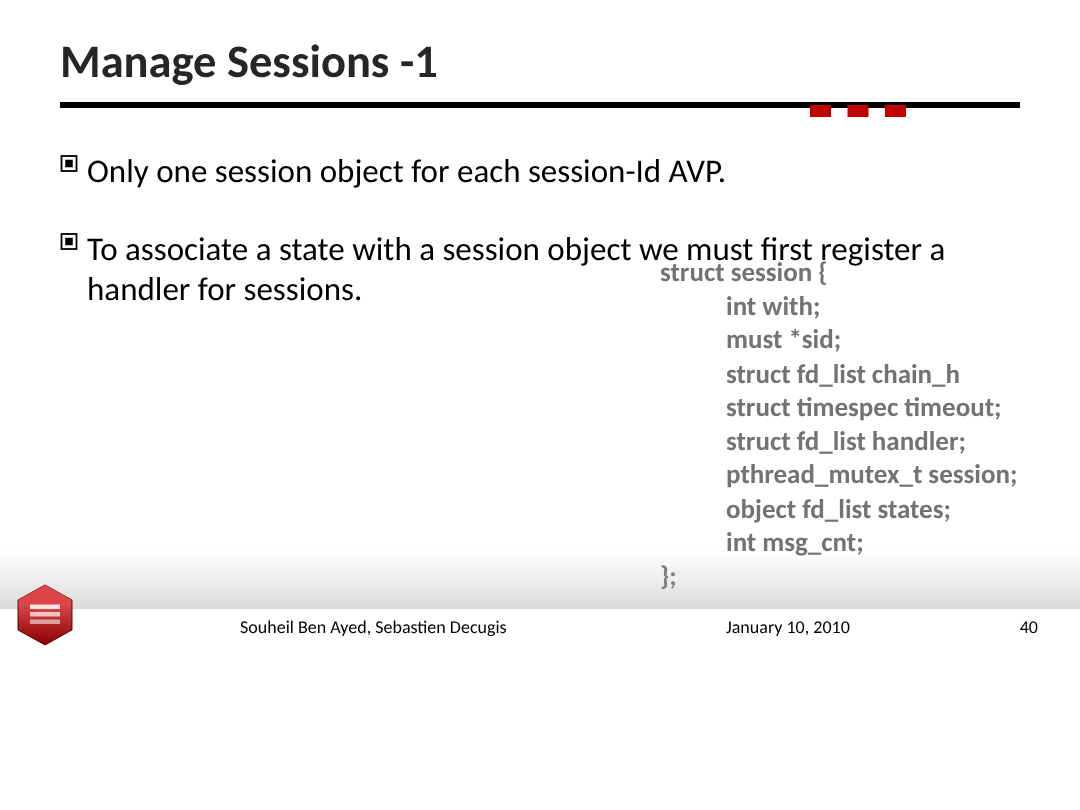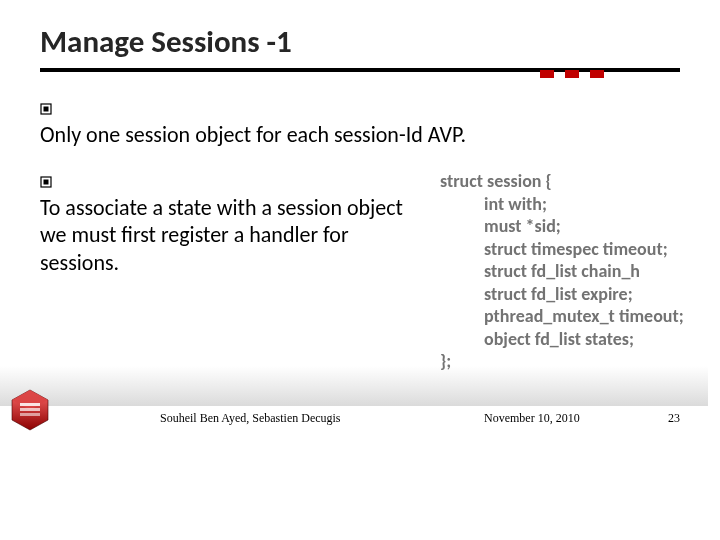--- a/index.html
+++ b/index.html
@@ -48,21 +48,20 @@
     right: 40px;
     top: 100px;
   }
   .bullet-row {
     display: flex;
     align-items: flex-start;
     font-size: 22px;
     color: #000;
     line-height: 1.25;
     margin-bottom: 24px;
-    flex-direction: column;
   }
   .bullet-marker {
     width: 18px;
     flex: 0 0 18px;
     padding-top: 3px;
   }
   .bullet-marker svg {
     width: 12px;
     height: 12px;
     display: block;
@@ -88,24 +87,23 @@
     color: #737373;
     font-weight: bold;
   }
   .code-box .ind {
     padding-left: 44px;
     display: block;
   }
   .footer {
     position: absolute;
     left: 0;
-    right: 12px;
+    right: 0;
     bottom: 0;
     height: 46px;
-    font-family: Liberation Serif, serif;
   }
   .footer-grad {
     position: absolute;
     left: 0;
     right: 0;
     bottom: 30px;
     height: 40px;
     background: linear-gradient(to bottom, rgba(200,200,200,0) 0%, rgba(170,170,170,0.25) 60%, rgba(150,150,150,0.35) 100%);
   }
   .footer-logo {
@@ -167,25 +165,26 @@
               <rect x="3.5" y="3.5" width="5" height="5" fill="#000"></rect>
             </svg>
         </span>
         <span class="bullet-text bullet2">To associate a state with a session object we must first register a handler for sessions.</span>
       </div>
 
       <div class="code-box">
         <div><span>struct session {</span></div>
         <span class="ind">int with;</span>
         <span class="ind">must *sid;</span>
+        <span class="ind">struct fd_list chain_h</span>
         <span class="ind">struct timespec timeout;</span>
-        <span class="ind">struct fd_list chain_h</span>
-        <span class="ind">struct fd_list expire;</span>
-        <span class="ind">pthread_mutex_t  timeout;</span>
+        <span class="ind">struct fd_list handler;</span>
+        <span class="ind">pthread_mutex_t  session;</span>
         <span class="ind">object fd_list states;</span>
+        <span class="ind">int msg_cnt;</span>
         <div><span>};</span></div>
       </div>
 
     </div>
   </div>
 
   <div class="footer">
     <div class="footer-grad"></div>
     <svg class="footer-logo" viewBox="0 0 44 44">
       <defs>
@@ -194,17 +193,17 @@
           <stop offset="1" stop-color="#8b0000"></stop>
         </linearGradient>
       </defs>
       <polygon points="22,2 40,12 40,32 22,42 4,32 4,12" fill="url(#g1)" stroke="#400" stroke-width="0.6"></polygon>
       <polygon points="22,2 40,12 22,22 4,12" fill="#d94444" opacity="0.9"></polygon>
       <rect x="12" y="15" width="20" height="3" fill="#ffffff" opacity="0.85"></rect>
       <rect x="12" y="20" width="20" height="3" fill="#ffffff" opacity="0.7"></rect>
       <rect x="12" y="25" width="20" height="3" fill="#ffffff" opacity="0.55"></rect>
     </svg>
     <div class="footer-author">Souheil Ben Ayed, Sebastien Decugis</div>
-    <div class="footer-date">November 10, 2010</div>
-    <div class="footer-page">23</div>
+    <div class="footer-date">January 10, 2010</div>
+    <div class="footer-page">40</div>
   </div>
 
 </div>
 
 </body></html>

